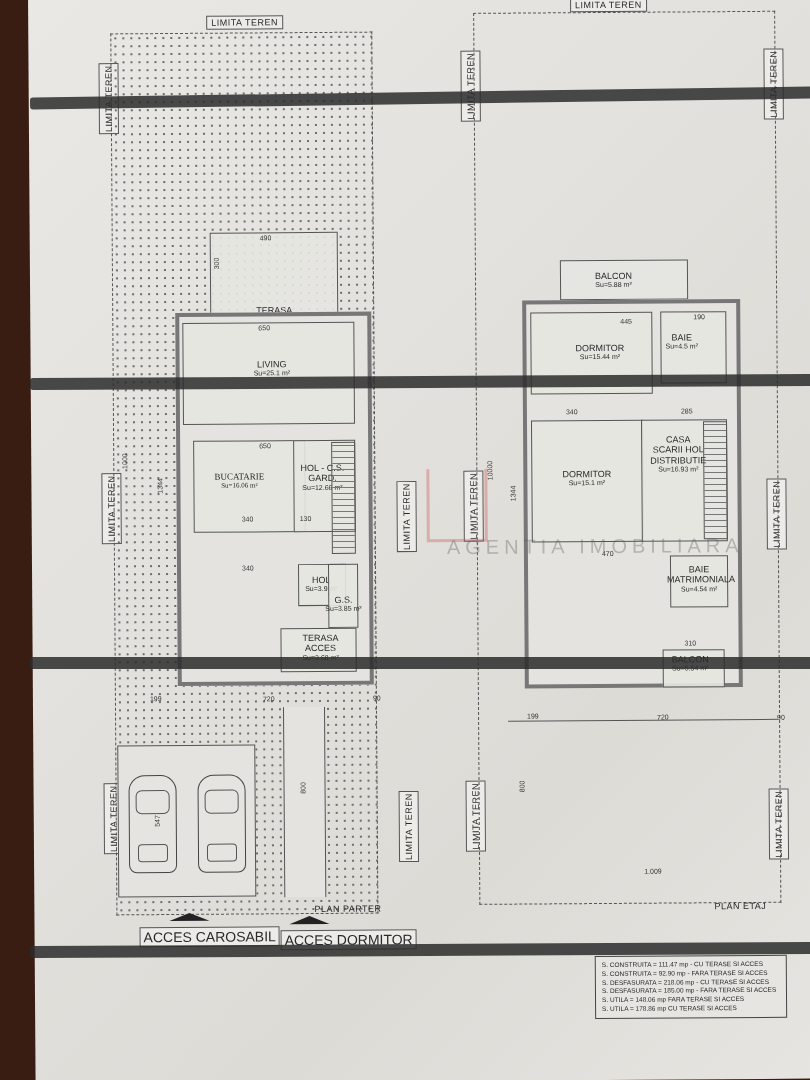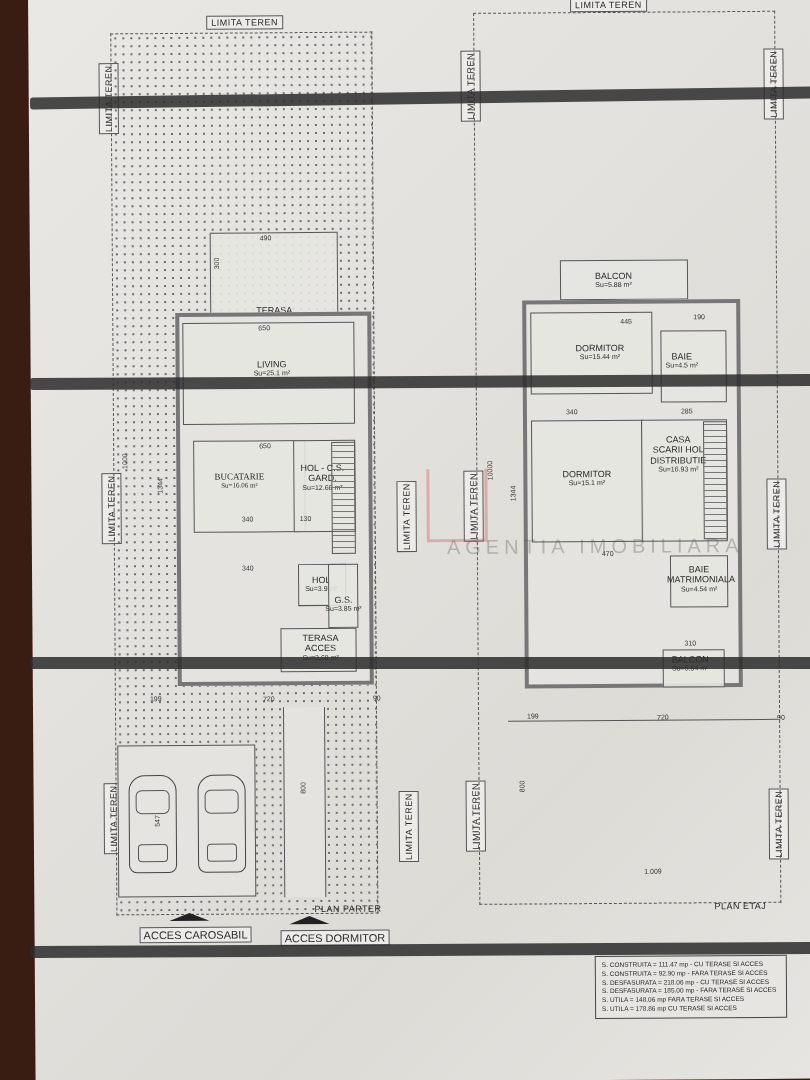--- a/index.html
+++ b/index.html
@@ -9,21 +9,21 @@
   .label-box{position:absolute;border:1px solid #555;background:#ecebe7;font-size:9px;letter-spacing:.5px;padding:1px 4px;white-space:nowrap;}
   .vlabel{writing-mode:vertical-rl;transform:rotate(180deg);}
   .dots{background-image:radial-gradient(#6d6d6d 1px,transparent 1.3px);background-size:8px 8px;}
   .plan{position:absolute;border:1px solid #555;}
   .room{position:absolute;border:1.5px solid #555;background:rgba(230,229,225,.9);}
   .rname{position:absolute;font-size:9px;text-align:center;line-height:1.15;white-space:nowrap;}
   .rname .su{font-size:7px;display:block;}
   .dim{position:absolute;font-size:7px;color:#333;white-space:nowrap;}
   .dim.v{writing-mode:vertical-rl;transform:rotate(180deg);}
   .title{position:absolute;font-size:9px;letter-spacing:.5px;}
-  .access{position:absolute;font-size:11px;border:1px solid #555;padding:1px 3px;background:#ecebe7;}
+  .access{position:absolute;font-size:14px;border:1px solid #555;padding:1px 3px;background:#ecebe7;}
   .tri{position:absolute;width:0;height:0;border-left:20px solid transparent;border-right:20px solid transparent;border-bottom:8px solid #222;}
   .car{position:absolute;border:1.5px solid #444;border-radius:16px 16px 8px 8px;background:#e5e4e0;}
   .car::before{content:"";position:absolute;left:6px;right:6px;top:14px;height:22px;border:1px solid #555;border-radius:6px;}
   .car::after{content:"";position:absolute;left:8px;right:8px;bottom:10px;height:16px;border:1px solid #555;border-radius:4px;}
   .summary{position:absolute;left:560px;top:966px;width:178px;border:1px solid #444;padding:4px 6px;font-size:6.5px;line-height:1.35;background:#e6e5e1;}
   .stair{position:absolute;border:1px solid #555;background:repeating-linear-gradient(0deg,transparent 0 5px,#777 5px 6px);}
   .watermark{position:absolute;left:415px;top:545px;font-size:20px;letter-spacing:5px;color:rgba(90,90,90,.35);}
   .wm-logo{position:absolute;left:395px;top:478px;width:55px;height:70px;border:3px solid rgba(200,80,80,.35);border-top:none;}
 </style>
 </head>
@@ -133,21 +133,21 @@
 
   <div class="plan" style="left:492px;top:310px;width:210px;height:380px;border:4px solid #777;background:#e4e3df;"></div>
 
   <div class="room" style="left:500px;top:322px;width:120px;height:80px;">
     <div class="rname" style="left:44px;top:30px;">
       <span>DORMITOR</span>
       <span class="su">Su=15.44 m²</span>
     </div>
   </div>
   <div class="dim" style="left:590px;top:328px;">445</div>
-  <div class="room" style="left:630px;top:322px;width:64px;height:70px;margin-top:19px;">
+  <div class="room" style="left:630px;top:322px;width:64px;height:70px;">
     <div class="rname" style="left:4px;top:20px;">
       <span>BAIE</span>
       <span class="su">Su=4.5 m²</span>
     </div>
   </div>
   <div class="dim" style="left:663px;top:324px;">190</div>
 
   <div class="room" style="left:500px;top:430px;width:110px;height:120px;">
     <div class="rname" style="left:30px;top:48px;">
       <span>DORMITOR</span>

